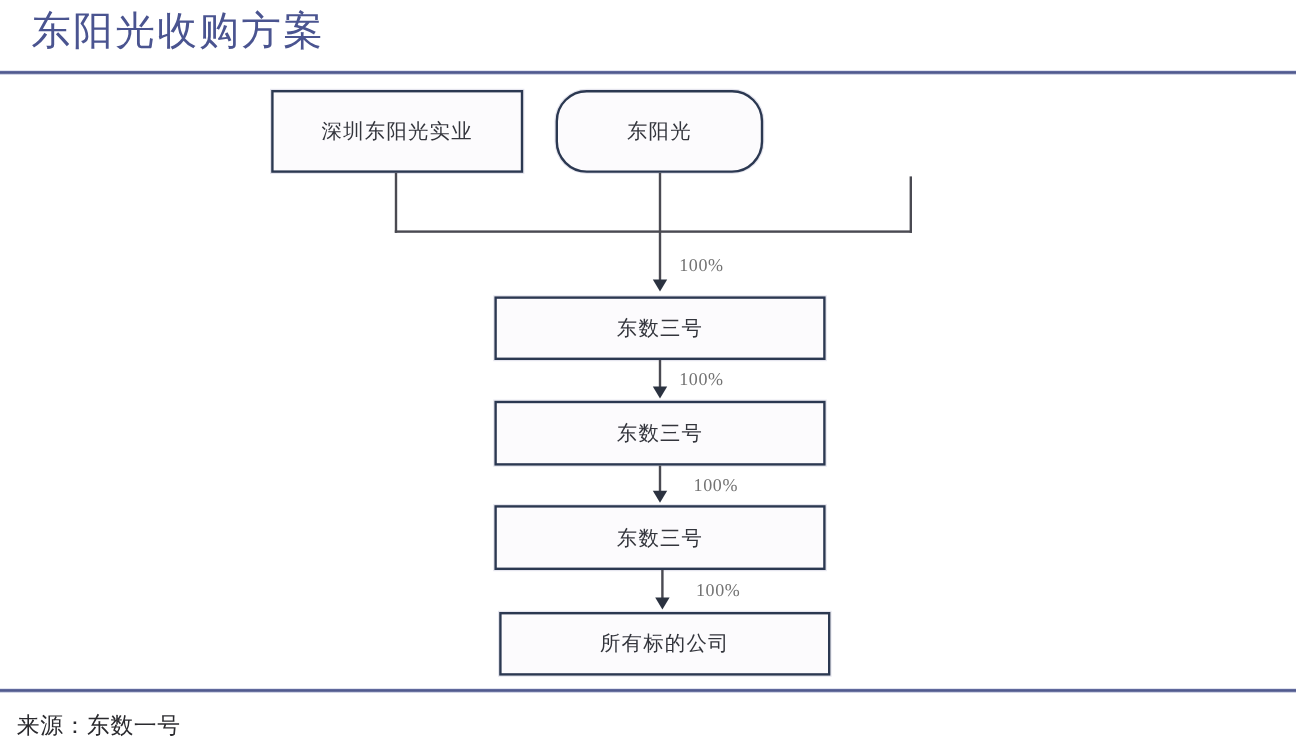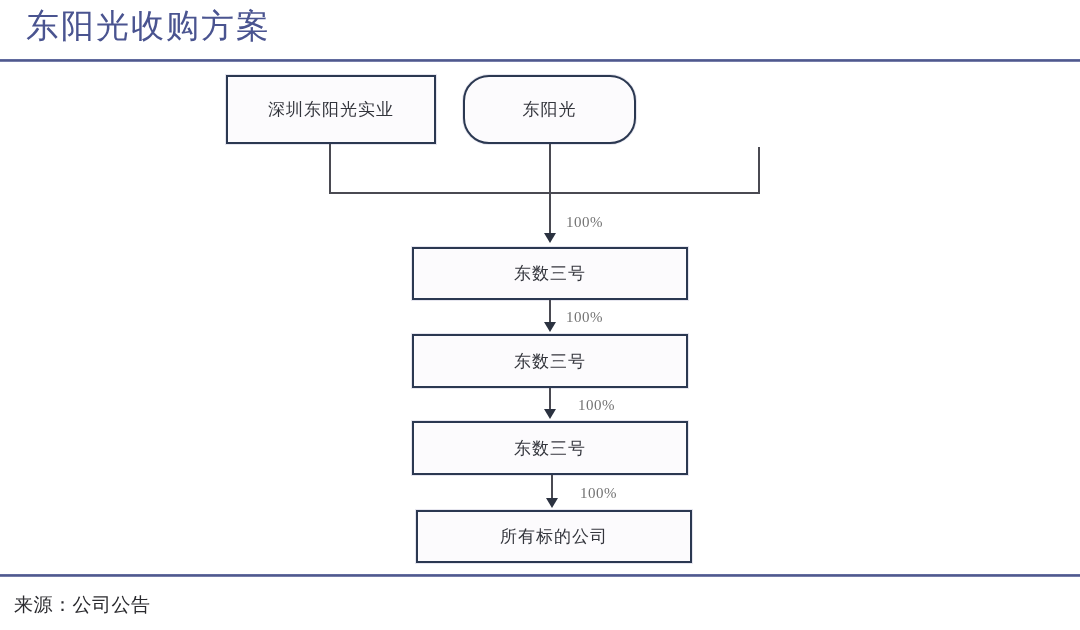--- a/index.html
+++ b/index.html
@@ -178,15 +178,15 @@
 
   <div class="ln ln-v" id="arr3"></div>
   <div class="arrowhead" id="head3"></div>
   <div class="pct" id="pct3">100%</div>
 
   <div class="node" id="node-target">
     <span class="label">所有标的公司</span>
   </div>
 
   <div class="rule rule-bottom"></div>
-  <div class="source">来源：公司公告</div>
+  <div class="source">来源：东数一号</div>
 
 </div>
 
 </body></html>

